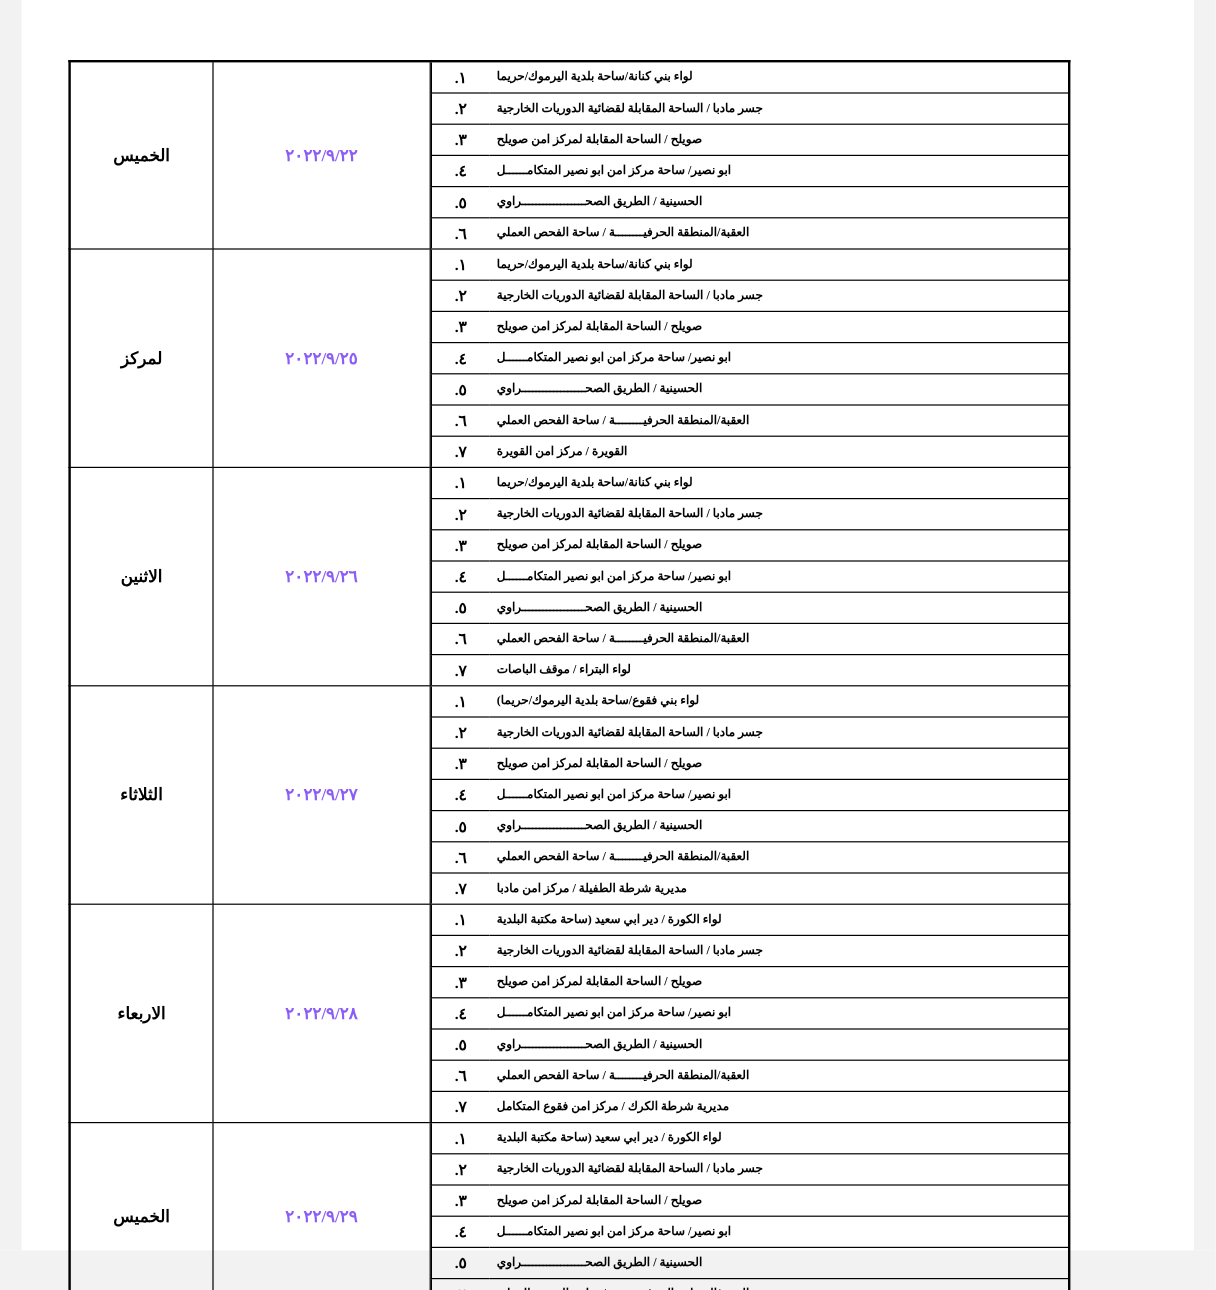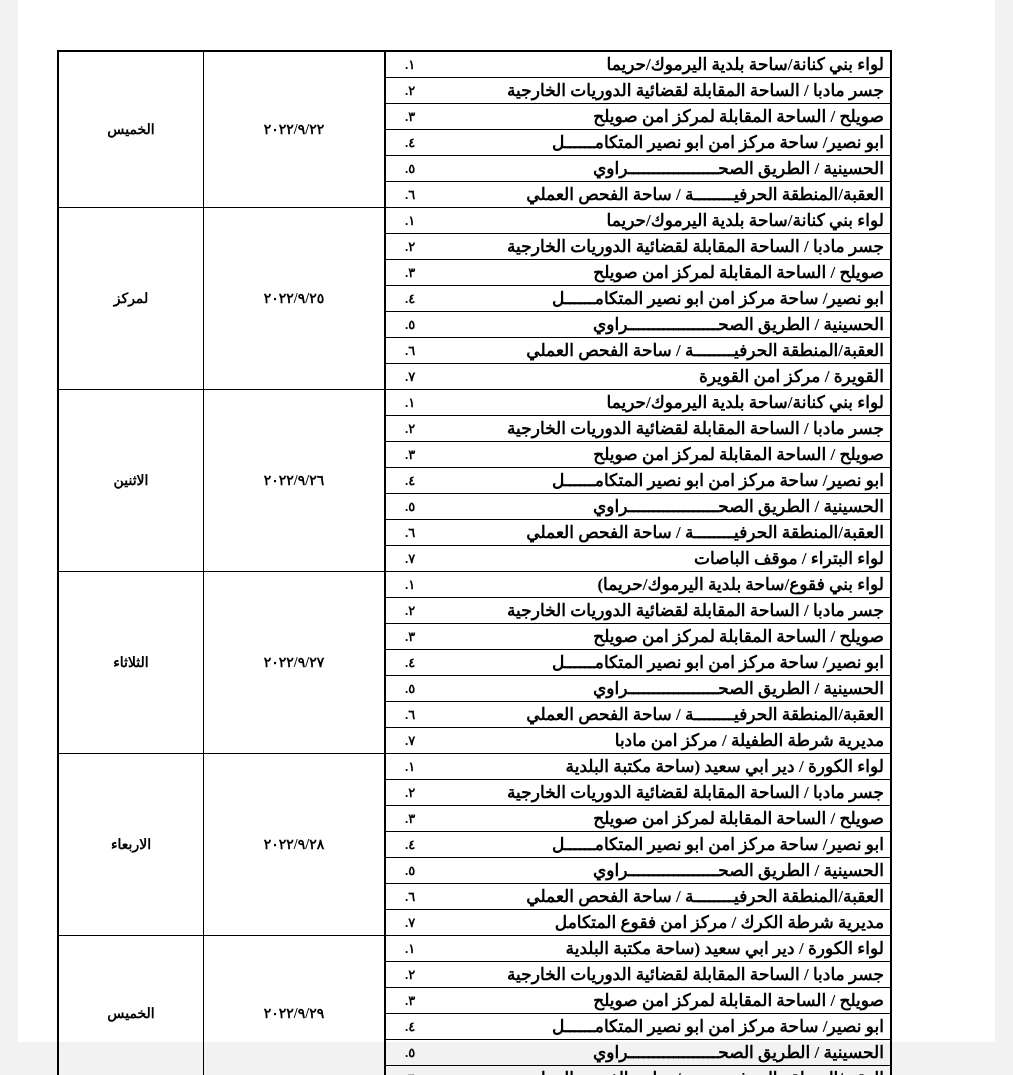--- a/index.html
+++ b/index.html
@@ -40,30 +40,30 @@
     border: 2px solid #000000;
   }
   td.day-cell {
     width: 110px;
     text-align: center;
     vertical-align: middle;
     font-size: 14px;
     font-weight: bold;
     color: #000;
     border-right: 2px solid #000;
-    padding: 2px 17px;
+    padding: 2px 4px;
   }
   td.date-cell {
     width: 172px;
     text-align: center;
     vertical-align: middle;
     font-size: 14px;
     font-weight: bold;
     letter-spacing: 1px;
-    color: #000000;
+    color: #8b5cf6;
     padding: 2px 4px;
   }
   td.items-cell {
     padding: 0;
     vertical-align: top;
     border-left: 2px solid #000;
   }
   table.items {
     border-collapse: collapse;
     width: 100%;
@@ -79,22 +79,22 @@
   table.items td.num {
     width: 46px;
     text-align: center;
     font-size: 13px;
     font-weight: bold;
     border-left: 1px solid #000;
     border-right: 0;
     letter-spacing: 1px;
   }
   table.items td.txt {
-    text-align: right;
-    font-size: 17px;
+    text-align: left;
+    font-size: 10px;
     font-weight: bold;
     border-right: 0;
     border-left: 0;
     white-space: nowrap;
     overflow: hidden;
     padding: 0 6px;
   }
   .bottom-strip {
     position: absolute;
     left: 0;

